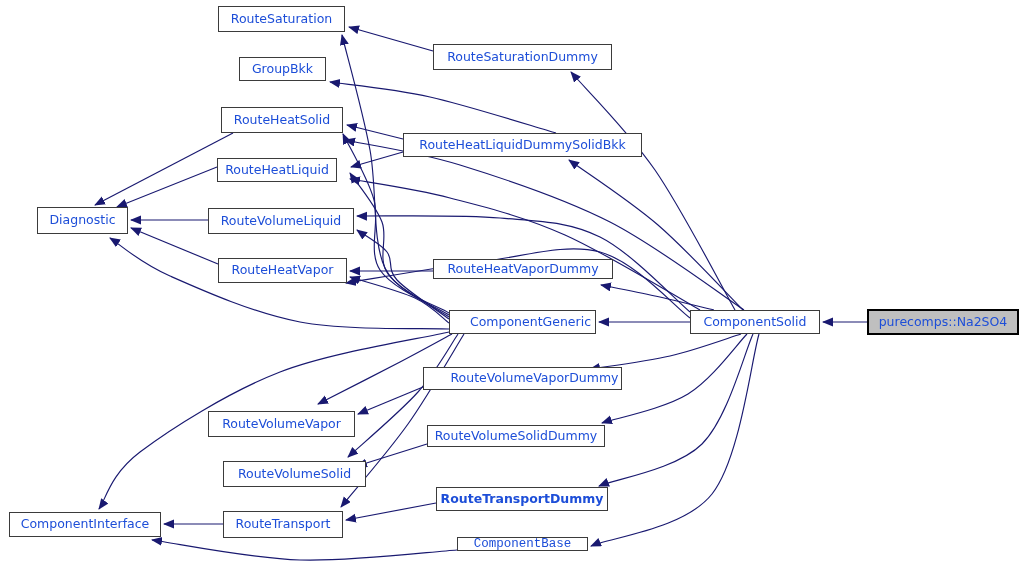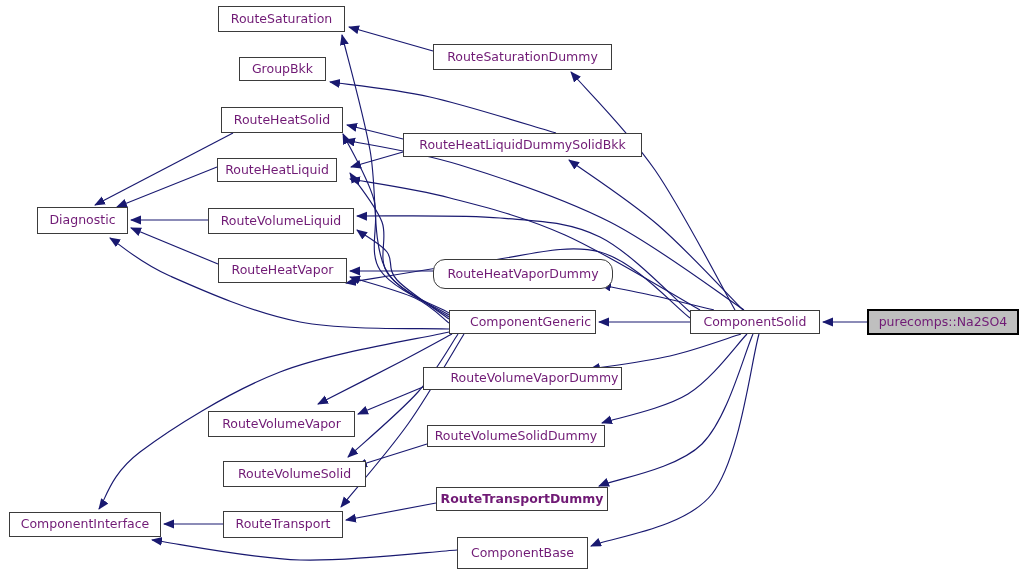--- a/index.html
+++ b/index.html
@@ -10,21 +10,21 @@
     font-family:"DejaVu Sans","Liberation Sans",sans-serif;
     overflow:hidden;
   }
   .canvas svg{position:absolute;left:0;top:0;pointer-events:none;}
   .node{
     position:absolute;
     display:flex;align-items:center;justify-content:center;
     box-sizing:border-box;
     background:#ffffff;
     border:1px solid #3b3b3b;
-    font-size:12.5px;line-height:1;color:#701a75;
+    font-size:12.5px;line-height:1;color:#1d4ed8;
     white-space:nowrap;
     cursor:pointer;
   }
   .node.highlight{
     background:#bfbfbf;
     border:2px solid #000000;
     cursor:default;
   }
   path.edge{fill:none;stroke-width:1.15px;}
 </style>
@@ -81,26 +81,26 @@
   <div id="nodes">
       <div class="node" style="left: 218px; top: 6px; width: 127px; height: 26px;">RouteSaturation</div>
       <div class="node" style="left: 433px; top: 44px; width: 179px; height: 26px;">RouteSaturationDummy</div>
       <div class="node" style="left: 239px; top: 57px; width: 87px; height: 24px;">GroupBkk</div>
       <div class="node" style="left: 221px; top: 107px; width: 122px; height: 26px;">RouteHeatSolid</div>
       <div class="node" style="left: 403px; top: 133px; width: 239px; height: 24px;">RouteHeatLiquidDummySolidBkk</div>
       <div class="node" style="left: 217px; top: 158px; width: 120px; height: 24px;">RouteHeatLiquid</div>
       <div class="node" style="left: 37px; top: 207px; width: 91px; height: 27px;">Diagnostic</div>
       <div class="node" style="left: 208px; top: 208px; width: 146px; height: 26px;">RouteVolumeLiquid</div>
       <div class="node" style="left: 218px; top: 258px; width: 129px; height: 25px;">RouteHeatVapor</div>
-      <div class="node" style="left: 433px; top: 259px; width: 180px; height: 30px; border-radius: 12px;">RouteHeatVaporDummy</div>
+      <div class="node" style="left: 433px; top: 259px; width: 180px; height: 20px;">RouteHeatVaporDummy</div>
       <div class="node" style="left: 449px; top: 310px; width: 147px; height: 24px; padding-left: 16px;">ComponentGeneric</div>
       <div class="node" style="left: 690px; top: 310px; width: 130px; height: 24px;">ComponentSolid</div>
       <div class="node highlight" style="left: 867px; top: 309px; width: 152px; height: 26px;">purecomps::Na2SO4</div>
       <div class="node" style="left: 423px; top: 367px; width: 199px; height: 23px; padding-left: 24px;">RouteVolumeVaporDummy</div>
       <div class="node" style="left: 208px; top: 411px; width: 147px; height: 26px;">RouteVolumeVapor</div>
       <div class="node" style="left: 427px; top: 425px; width: 178px; height: 22px;">RouteVolumeSolidDummy</div>
       <div class="node" style="left: 211px; top: 461px; width: 143px; height: 26px; margin-left: 12px;">RouteVolumeSolid</div>
       <div class="node" style="left: 436px; top: 487px; width: 172px; height: 24px; font-weight: bold;">RouteTransportDummy</div>
       <div class="node" style="left: 223px; top: 511px; width: 120px; height: 27px;">RouteTransport</div>
       <div class="node" style="left: 9px; top: 512px; width: 152px; height: 25px;">ComponentInterface</div>
-      <div class="node" style="left: 457px; top: 537px; width: 131px; height: 32px;">ComponentBase</div>
+      <div class="node" style="left: 457px; top: 537px; width: 131px; height: 14px; font-family: Liberation Mono, monospace;">ComponentBase</div>
     </div>
 </div>
 
 </body></html>

